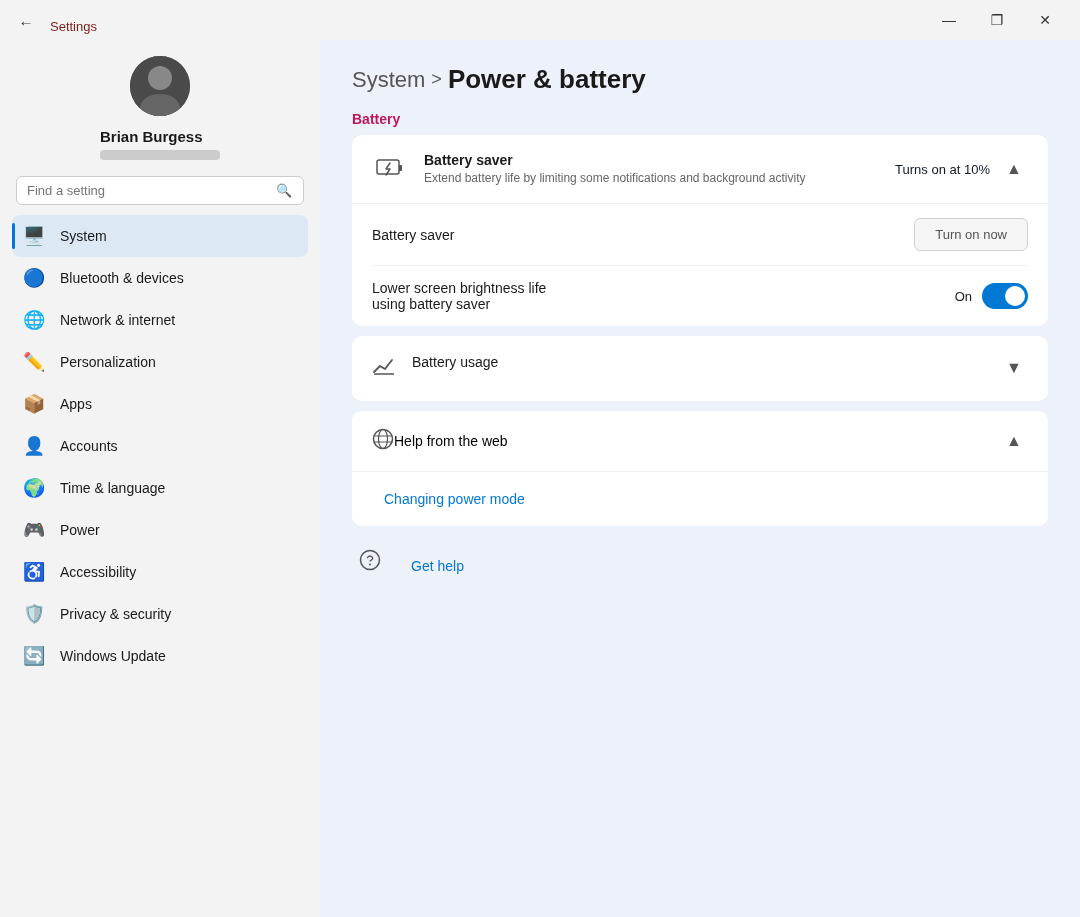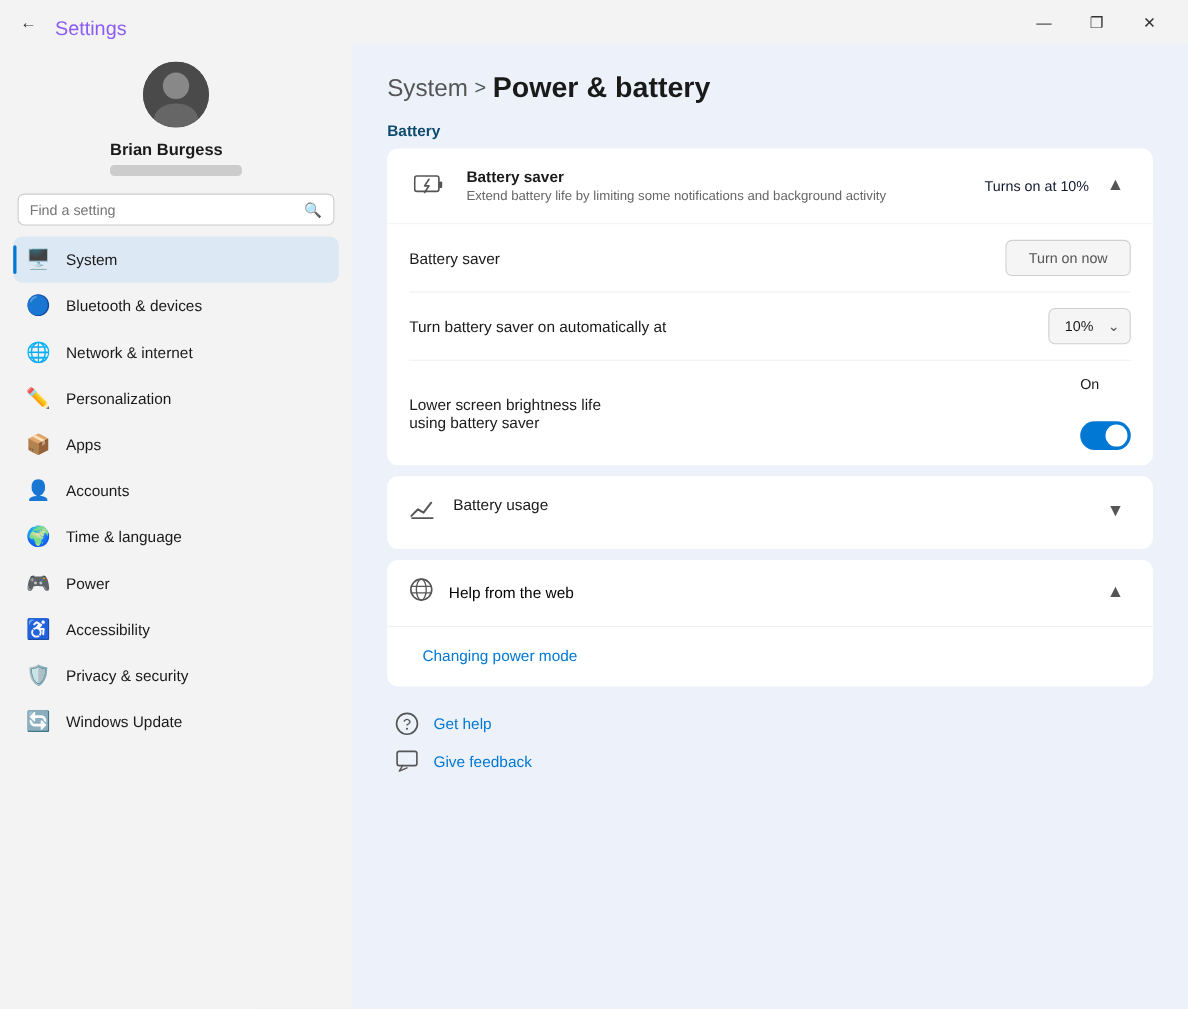--- a/index.html
+++ b/index.html
@@ -19,22 +19,22 @@
       background: #f3f3f3;
       padding: 6px 12px;
       height: 40px;
     }
     .titlebar-left {
       display: flex;
       align-items: center;
       gap: 10px;
     }
     .titlebar-title {
-      font-size: 18px;
-      color: #8b5cf6;
+      font-size: 13px;
+      color: #7f1d1d;
       margin-top: 12px;
     }
     .back-btn {
       width: 28px;
       height: 28px;
       border-radius: 50%;
       border: none;
       background: transparent;
       cursor: pointer;
       display: flex;
@@ -206,21 +206,21 @@
       font-size: 18px;
     }
     .breadcrumb-current {
       font-size: 26px;
       font-weight: 700;
       color: #1a1a1a;
     }
     .section-title {
       font-size: 14px;
       font-weight: 600;
-      color: #0c4a6e;
+      color: #be185d;
       margin: 16px 0 8px 0;
     }
     .card {
       background: white;
       border-radius: 10px;
       margin-bottom: 10px;
       overflow: hidden;
     }
     .card-row {
       display: flex;
@@ -305,23 +305,22 @@
     .select-wrap::after {
       content: '⌄';
       position: absolute;
       right: 10px;
       pointer-events: none;
       color: #555;
       font-size: 13px;
     }
     .toggle-row {
       display: flex;
-      align-items: flex-start;
-      gap: 26px;
-      flex-direction: column;
+      align-items: center;
+      gap: 10px;
     }
     .toggle-label {
       font-size: 13px;
       color: #1a1a1a;
     }
     .toggle {
       width: 46px;
       height: 26px;
       background: #0078d4;
       border-radius: 13px;
@@ -358,21 +357,20 @@
     }
     .help-card {
       background: white;
       border-radius: 10px;
       overflow: hidden;
     }
     .help-header {
       display: flex;
       align-items: center;
       padding: 16px 20px;
-      gap: 14px;
       cursor: pointer;
       border-bottom: 1px solid #f0f0f0;
     }
     .help-icon { font-size: 20px; color: #555; }
     .help-title { font-size: 14px; font-weight: 500; flex: 1; }
     .help-link-row {
       padding: 18px 32px;
     }
     .help-link {
       color: #0078d4;
@@ -382,22 +380,22 @@
     }
     .bottom-links {
       margin-top: 20px;
       display: flex;
       flex-direction: column;
       gap: 6px;
       padding-left: 4px;
     }
     .bottom-link-row {
       display: flex;
-      align-items: center;
-      gap: 10px;
+      align-items: flex-end;
+      gap: 27px;
     }
     .bottom-link-icon {
       width: 28px;
       height: 28px;
       display: flex;
       align-items: center;
       justify-content: center;
       font-size: 18px;
       color: #555;
     }
@@ -545,32 +543,20 @@
 
       <div class="expanded-inner">
 
         <div class="inner-row">
           <span class="inner-label">Battery saver</span>
           <div class="card-row-right">
             <button class="turn-on-btn">Turn on now</button>
           </div>
         </div>
 
-        <div class="inner-row">
-          <span class="inner-label">Turn battery saver on automatically at</span>
-          <div class="select-wrap">
-            <select class="percentage-select">
-              <option>5%</option>
-              <option selected="">10%</option>
-              <option>15%</option>
-              <option>20%</option>
-              <option>25%</option>
-            </select>
-          </div>
-        </div>
 
         <div class="inner-row">
           <span class="inner-label">
             <span>Lower screen brightness life</span><br>
             <span>using battery saver</span>
           </span>
           <div class="toggle-row">
             <span class="toggle-label">On</span>
             <div class="toggle"></div>
           </div>
@@ -614,24 +600,15 @@
       <div class="bottom-link-row">
         <span class="bottom-link-icon">
           <svg width="22" height="22" viewBox="0 0 22 22" fill="none" xmlns="http://www.w3.org/2000/svg">
             <circle cx="11" cy="11" r="9.5" stroke="#555" stroke-width="1.5"></circle>
             <path d="M8.5 8.5 Q11 5.5 13.5 8.5 Q14.5 10 11 12" stroke="#555" stroke-width="1.3" stroke-linecap="round" fill="none"></path>
             <circle cx="11" cy="15.5" r="1" fill="#555"></circle>
           </svg>
         </span>
         <a class="bottom-link">Get help</a>
       </div>
-      <div class="bottom-link-row">
-        <span class="bottom-link-icon">
-          <svg width="22" height="22" viewBox="0 0 22 22" fill="none" xmlns="http://www.w3.org/2000/svg">
-            <rect x="2" y="2" width="18" height="13" rx="2" stroke="#555" stroke-width="1.5"></rect>
-            <polyline points="7,15 4,20 11,17" stroke="#555" stroke-width="1.3" stroke-linecap="round" stroke-linejoin="round" fill="none"></polyline>
-          </svg>
-        </span>
-        <a class="bottom-link">Give feedback</a>
-      </div>
     </div>
   </div>
 </div>
 
 </body></html>

